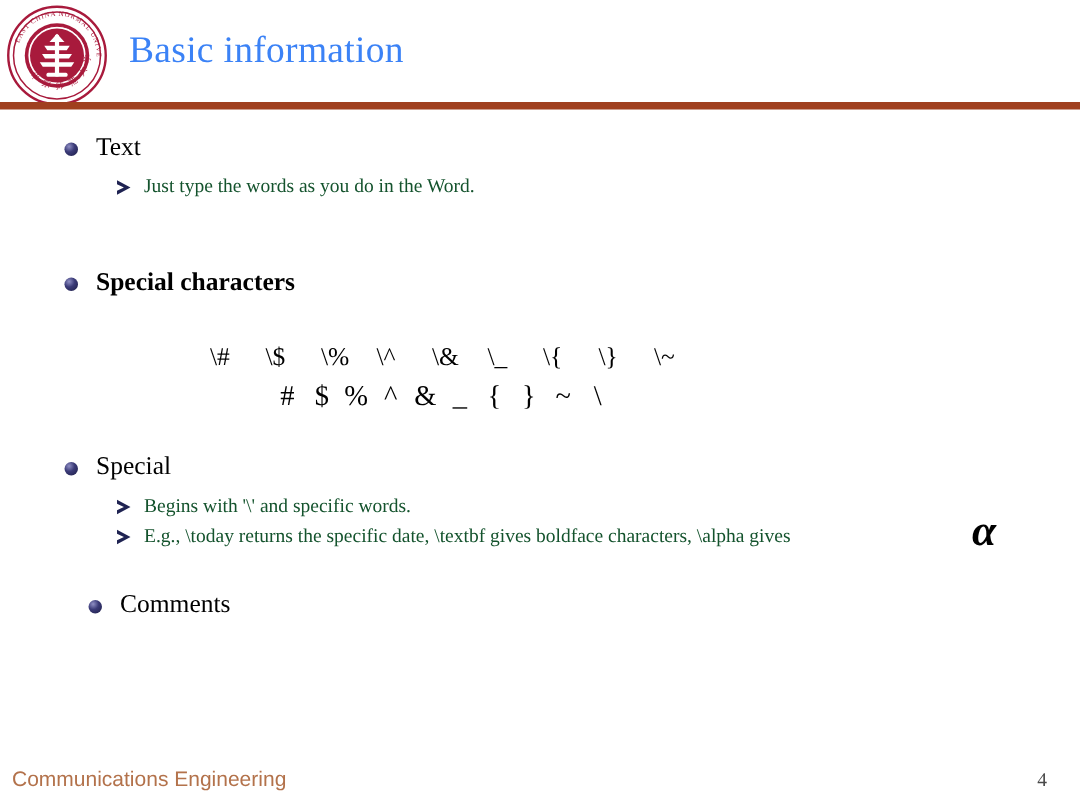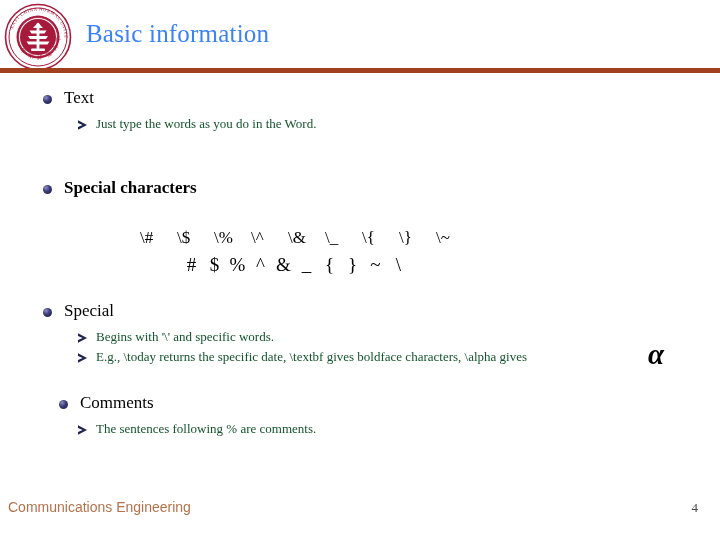--- a/index.html
+++ b/index.html
@@ -137,21 +137,21 @@
     font-weight: bold;
     font-size: 29px;
     line-height: 29px;
     color: #000000;
   }
 
   
   .footer {
     position: absolute;
     left: 0;
-    top: 480px;
+    top: 492px;
     width: 720px;
     height: 48px;
   }
   .footer-label {
     position: absolute;
     left: 8px;
     top: 18px;
     font-size: 14px;
     line-height: 18px;
     color: #b3724b;
@@ -278,26 +278,18 @@
     <span class="l2-text">Begins with '\' and specific words.</span>
   </div>
 
   <div class="alpha-glyph" style="left:648px; top:268px;">α</div>
 
   <div class="l1" style="left:58px; top:320px;">
     <span class="bullet-sphere"></span>
     <span class="l1-text">Comments</span>
   </div>
 
-  <div class="l2" style="left:77px; top:348px;">
-    <span class="arrow-marker">
-      <svg width="11" height="14" viewBox="0 0 11 14">
-          <path d="M1 2.2 L10 7 L1 11.8 L1 9.1 L5.6 7 L1 4.9 Z" fill="#1f2352"></path>
-        </svg>
-    </span>
-    <span class="l2-text">The sentences following % are comments.</span>
-  </div>
 </div>
 
 <div class="footer">
   <div class="footer-label">Communications Engineering</div>
   <div class="page-number">4</div>
 </div>
 
 </body></html>

